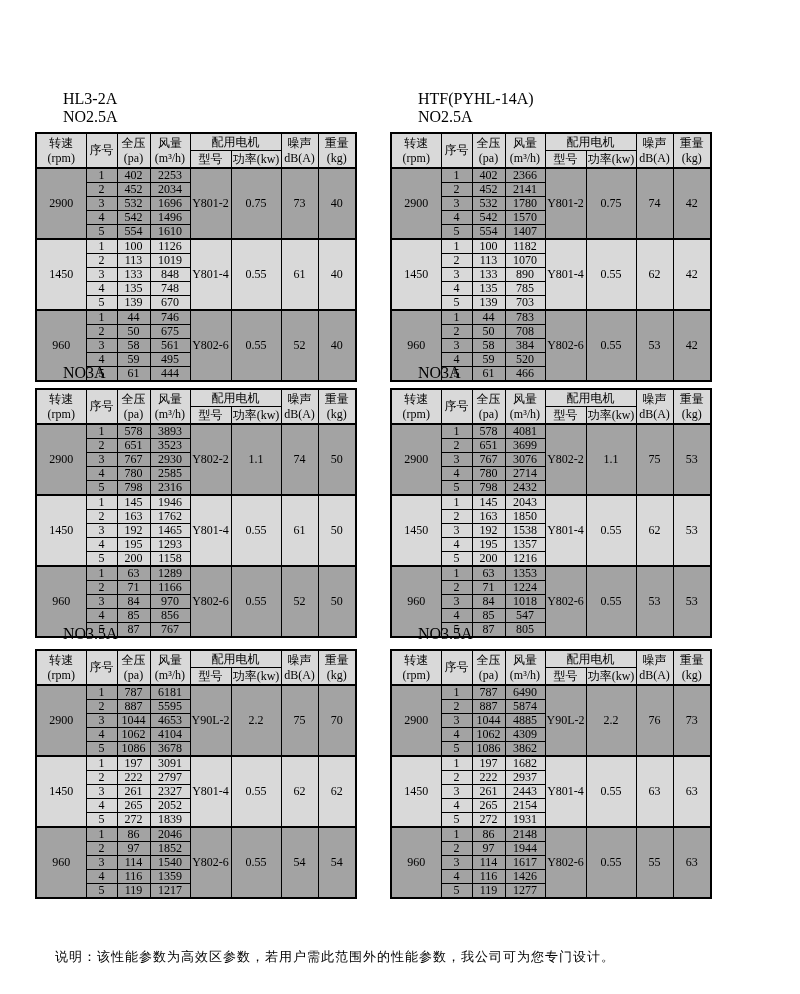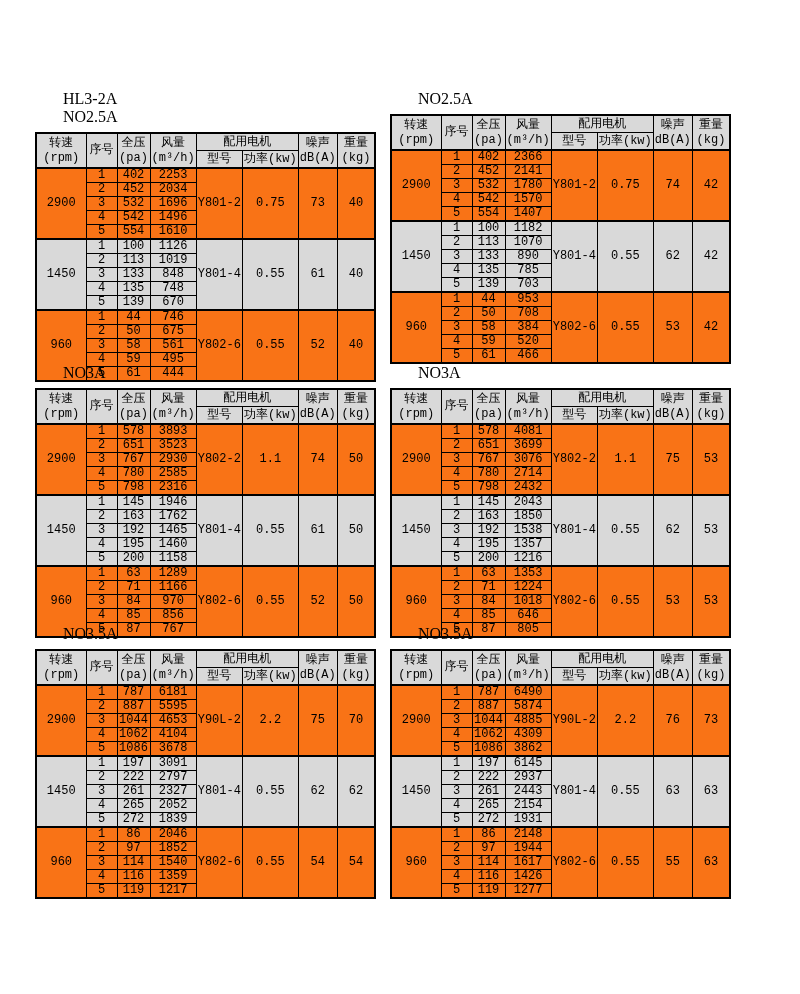--- a/index.html
+++ b/index.html
@@ -25,22 +25,21 @@
     margin-left:28px;
     font-size:16px;
     line-height:18px;
     white-space:nowrap;
   }
   table.perf{
     border-collapse:collapse;
     table-layout:fixed;
     margin-top:6px;
     border:2px solid var(--border-color,#000);
-    background:#f97316;
-    font-family:Liberation Mono, monospace;
+    background:#a3a3a3;
   }
   table.perf th, table.perf td{
     border:1px solid var(--border-color,#000);
     text-align:center;vertical-align:middle;
     padding:0 1px;
     font-size:12px;line-height:13px;height:13px;
     font-weight:normal;
     white-space:nowrap;overflow:hidden;
   }
   table.perf thead th{
@@ -197,20 +196,21 @@
             </tr>
             <tr>
               <td>5</td>
               <td>61</td>
               <td>444</td>
             </tr>
           </tbody>
         </table>
       </div>
       <div class="sec r0 c1">
+        <div class="model-line">HTF(PYHL-14A)</div>
         <div class="model-line">NO2.5A</div>
         <table class="perf">
           <colgroup>
             <col style="width: 50px;">
             <col style="width: 31px;">
             <col style="width: 33px;">
             <col style="width: 40px;">
             <col style="width: 41px;">
             <col style="width: 50px;">
             <col style="width: 37px;">
@@ -308,21 +308,21 @@
               <td>5</td>
               <td>139</td>
               <td>703</td>
             </tr>
           </tbody>
           <tbody>
             <tr>
               <td rowspan="5">960</td>
               <td>1</td>
               <td>44</td>
-              <td>953</td>
+              <td>783</td>
               <td rowspan="5">Y802-6</td>
               <td rowspan="5">0.55</td>
               <td rowspan="5">53</td>
               <td rowspan="5">42</td>
             </tr>
             <tr>
               <td>2</td>
               <td>50</td>
               <td>708</td>
             </tr>
@@ -436,21 +436,21 @@
               <td>1762</td>
             </tr>
             <tr>
               <td>3</td>
               <td>192</td>
               <td>1465</td>
             </tr>
             <tr>
               <td>4</td>
               <td>195</td>
-              <td>1460</td>
+              <td>1293</td>
             </tr>
             <tr>
               <td>5</td>
               <td>200</td>
               <td>1158</td>
             </tr>
           </tbody>
           <tbody>
             <tr>
               <td rowspan="5">960</td>
@@ -609,21 +609,21 @@
               <td>1224</td>
             </tr>
             <tr>
               <td>3</td>
               <td>84</td>
               <td>1018</td>
             </tr>
             <tr>
               <td>4</td>
               <td>85</td>
-              <td>646</td>
+              <td>547</td>
             </tr>
             <tr>
               <td>5</td>
               <td>87</td>
               <td>805</td>
             </tr>
           </tbody>
         </table>
       </div>
       <div class="sec r2 c0">
@@ -840,21 +840,21 @@
               <td>5</td>
               <td>1086</td>
               <td>3862</td>
             </tr>
           </tbody>
           <tbody class="shaded">
             <tr>
               <td rowspan="5">1450</td>
               <td>1</td>
               <td>197</td>
-              <td>6145</td>
+              <td>1682</td>
               <td rowspan="5">Y801-4</td>
               <td rowspan="5">0.55</td>
               <td rowspan="5">63</td>
               <td rowspan="5">63</td>
             </tr>
             <tr>
               <td>2</td>
               <td>222</td>
               <td>2937</td>
             </tr>
@@ -902,13 +902,14 @@
             </tr>
             <tr>
               <td>5</td>
               <td>119</td>
               <td>1277</td>
             </tr>
           </tbody>
         </table>
       </div>
     </div>
+  <div class="note">说明：该性能参数为高效区参数，若用户需此范围外的性能参数，我公司可为您专门设计。</div>
 </div>
 
 </body></html>

